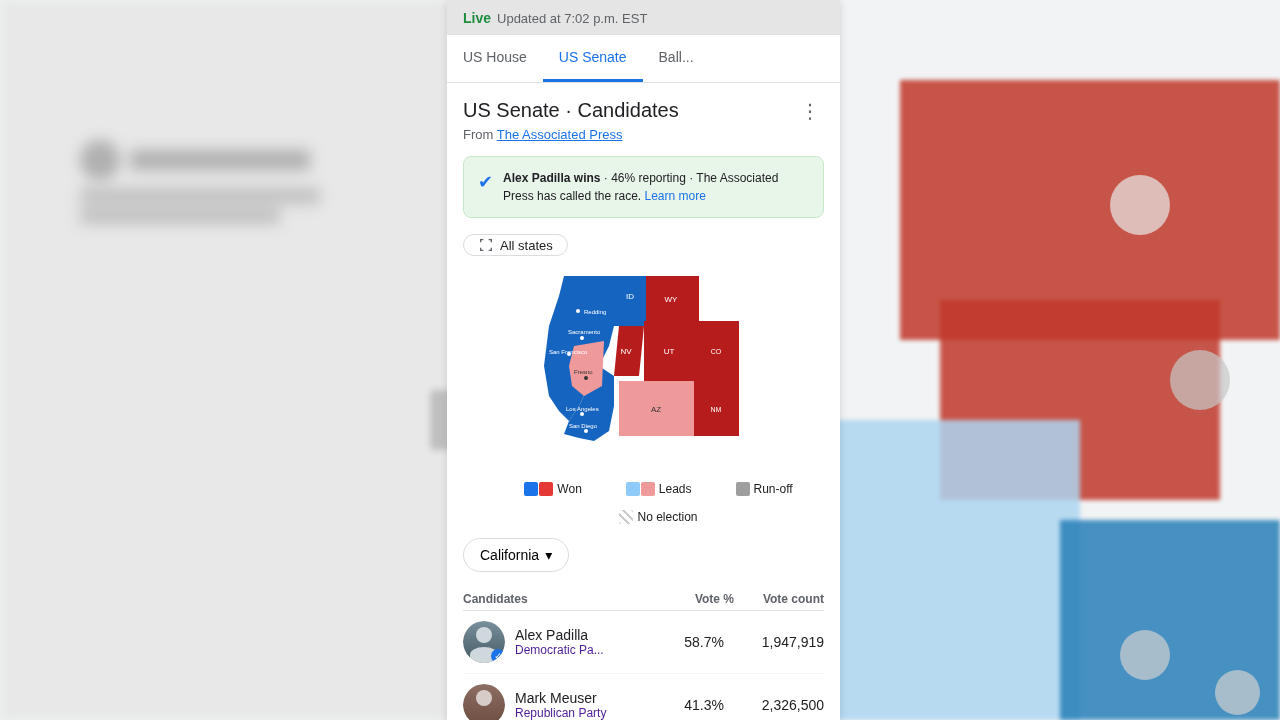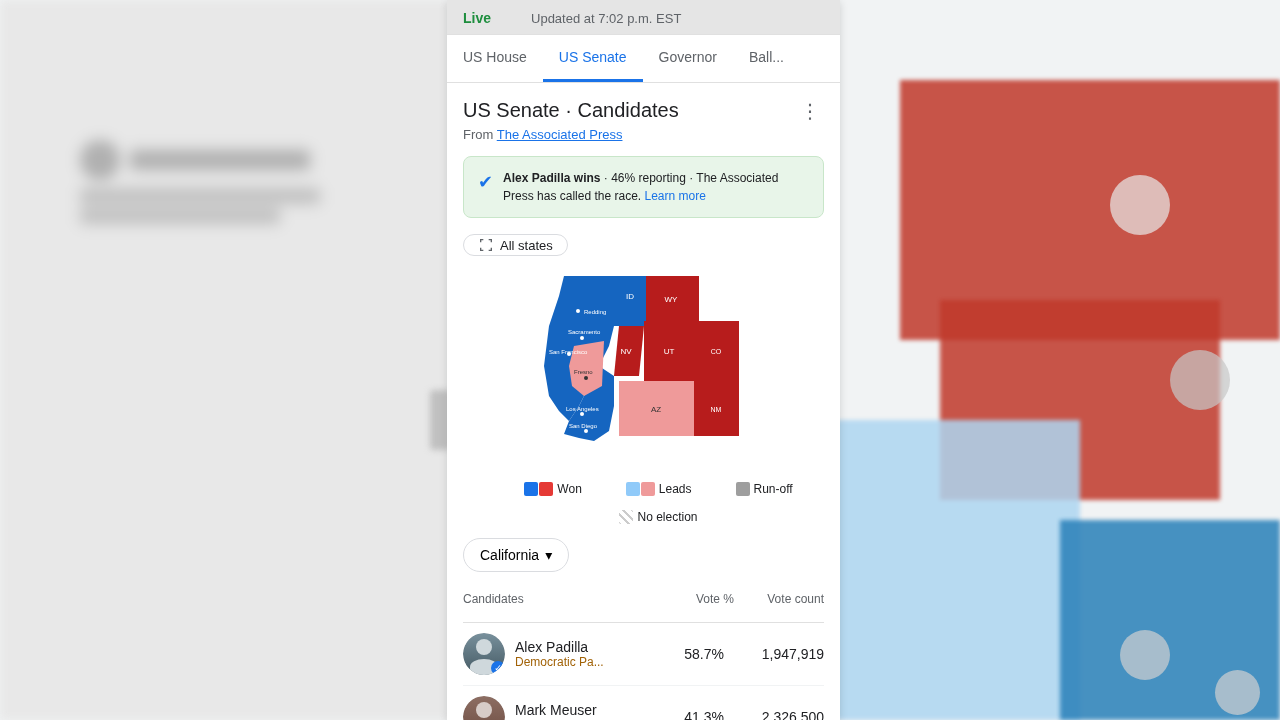--- a/index.html
+++ b/index.html
@@ -148,21 +148,20 @@
     }
     .live-dot {
       color: #1e8e3e;
       font-weight: bold;
       font-size: 14px;
       margin-right: 6px;
     }
     .live-text {
       color: #5f6368;
       font-size: 13px;
-      margin-left: 34px;
     }
 
     
     .tabs {
       display: flex;
       padding: 0 0px;
       border-bottom: 1px solid #e0e0e0;
       background: #fff;
     }
     .tab {
@@ -326,22 +325,23 @@
       width: fit-content;
       margin-bottom: 16px;
     }
 
     
     .candidates-header {
       display: flex;
       justify-content: space-between;
       font-size: 12px;
       color: #5f6368;
-      padding: 4px 0 16px;
+      padding: 4px 0 4px;
       border-bottom: 1px solid #e0e0e0;
+      font-weight: bold;
     }
     .candidates-header-name {
       flex: 1;
     }
     .candidates-header-vote {
       width: 80px;
       text-align: right;
     }
     .candidates-header-count {
       width: 90px;
@@ -378,21 +378,21 @@
     .candidate-info {
       flex: 1;
     }
     .candidate-name {
       font-size: 14px;
       font-weight: 500;
       color: #202124;
     }
     .candidate-party {
       font-size: 12px;
-      color: #a16207;
+      color: #4c1d95;
     }
     .candidate-pct {
       width: 70px;
       text-align: right;
       font-size: 14px;
       color: #202124;
     }
     .candidate-count {
       width: 90px;
       text-align: right;
@@ -430,21 +430,20 @@
 <div class="main-card">
 
   <div class="live-bar">
     <span class="live-dot">Live</span>
     <span class="live-text">Updated at 7:02 p.m. EST</span>
   </div>
 
   <div class="tabs">
     <div class="tab">US House</div>
     <div class="tab active">US Senate</div>
-    <div class="tab">Governor</div>
     <div class="tab">Ball...</div>
   </div>
 
   <div class="content">
 
     <div class="race-header">
       <span class="race-title">US Senate · Candidates</span>
       <button class="more-btn">⋮</button>
     </div>
     <div class="race-subtitle">

